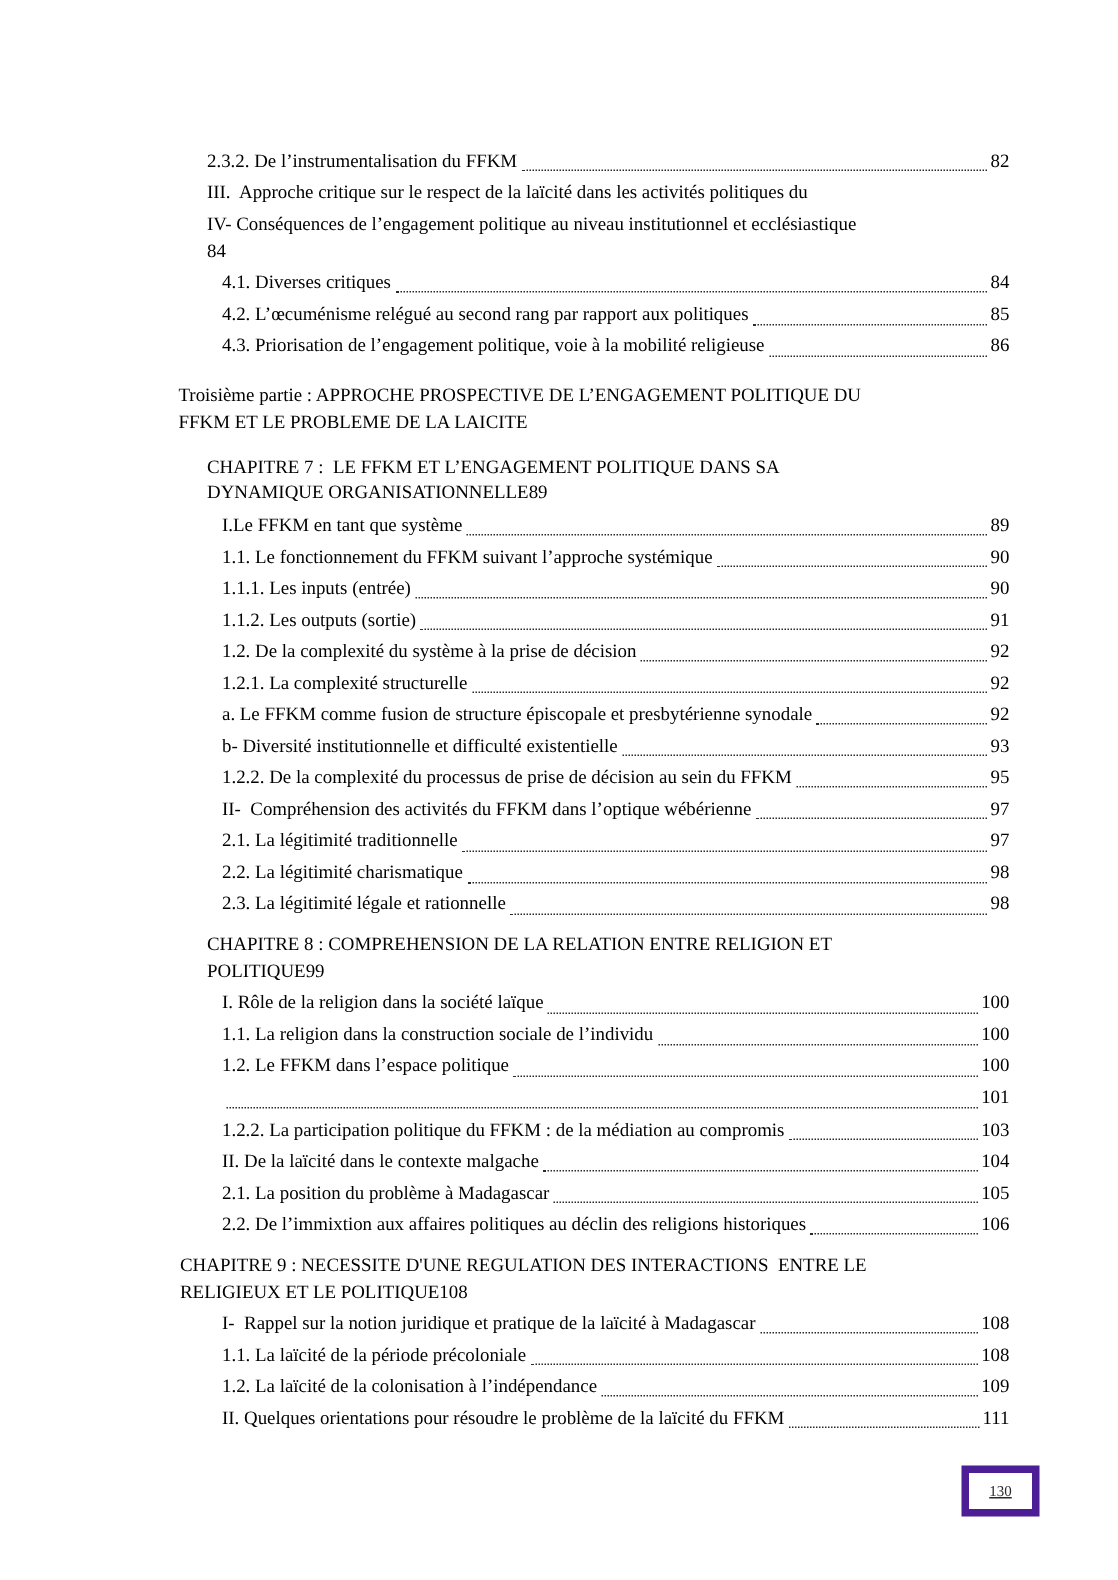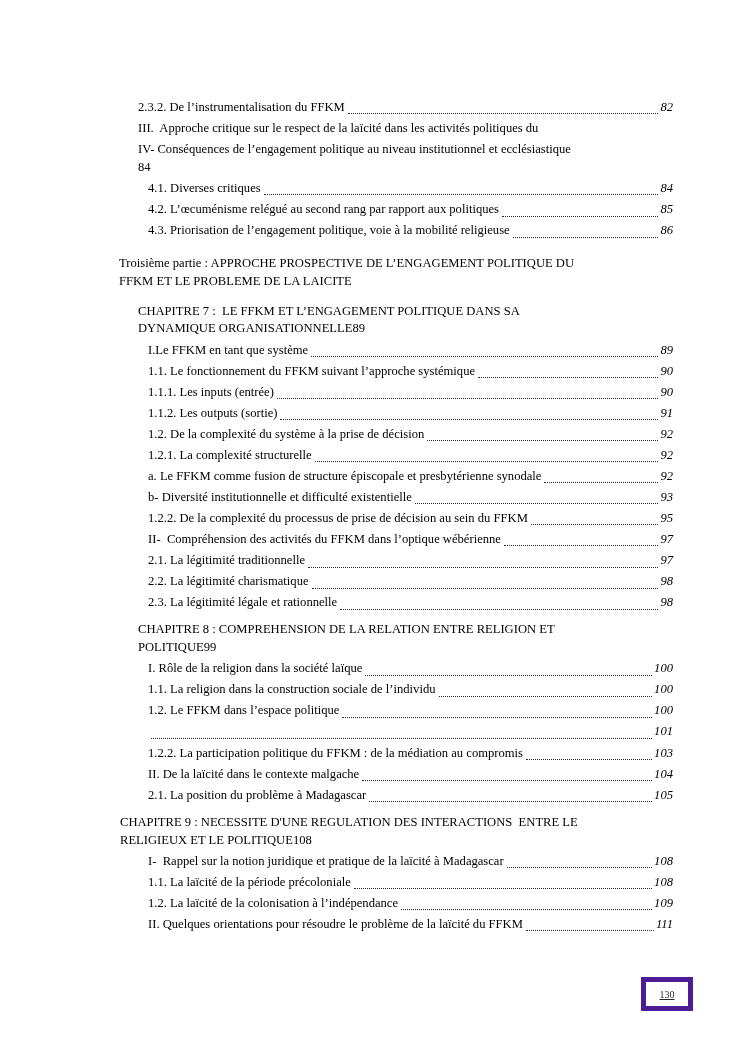--- a/index.html
+++ b/index.html
@@ -40,21 +40,20 @@
     overflow: hidden;
     margin: 0 2px 2.5px 3px;
     border-bottom: 1.1px dotted #2b2b2b;
     min-width: 6px;
     height: 1px;
   }
   .toc-line .page-num {
     flex: 0 0 auto;
     text-align: right;
     white-space: pre;
-    font-style: italic;
   }
   
   .ind-0 { margin-left: 0px; }
   .ind-1 { margin-left: 18px; }
   .ind-2 { margin-left: 28px; }
 
   
   .block {
     font-size: 12.6px;
     line-height: 1.42;
@@ -274,20 +273,25 @@
       <span class="leader"></span>
       <span class="page-num">104</span>
     </div>
 
     <div class="toc-line ind-2">
       <span class="label">2.1. La position du problème à Madagascar</span>
       <span class="leader"></span>
       <span class="page-num">105</span>
     </div>
 
+    <div class="toc-line ind-2">
+      <span class="label">2.2. De l’immixtion aux affaires politiques au déclin des religions historiques</span>
+      <span class="leader"></span>
+      <span class="page-num">106</span>
+    </div>
 
     <div class="gap-sm"></div>
 
     <div class="block ind-0">
       <div class="first-line">CHAPITRE 9 : NECESSITE D'UNE REGULATION DES INTERACTIONS  ENTRE LE</div>
       <div class="second-line">
         <span class="label">RELIGIEUX ET LE POLITIQUE</span>
         <span class="leader"></span>
         <span class="page-num">108</span>
       </div>

